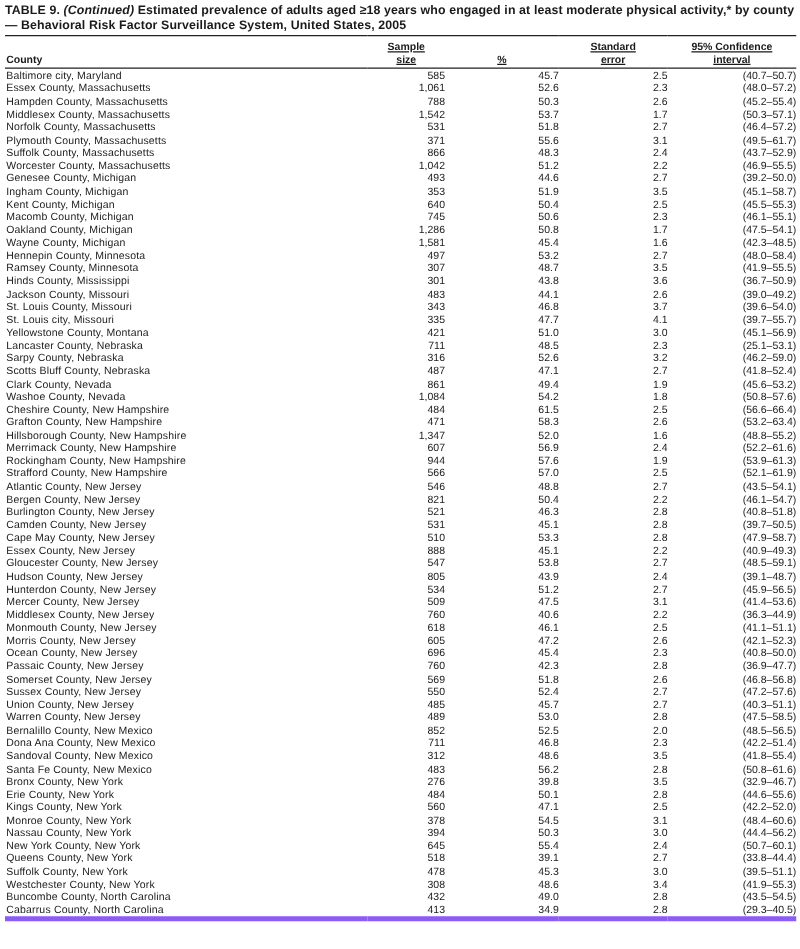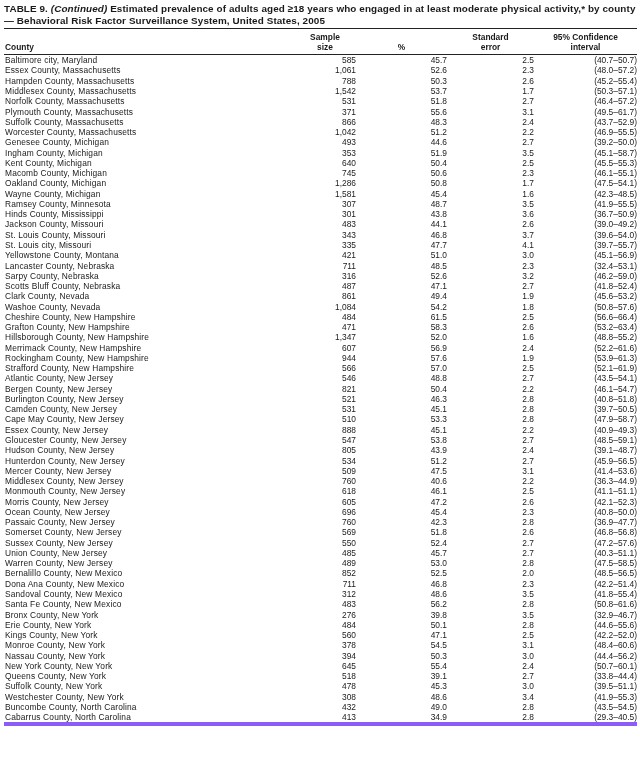--- a/index.html
+++ b/index.html
@@ -49,20 +49,21 @@
     vertical-align: bottom;
     padding: 3px 0 2px 0;
     white-space: nowrap;
     overflow: visible;
   }
   th.county-h {
     text-align: left;
     padding-left: 1px;
   }
   th.num-h {
+    text-decoration: underline;
   }
   td {
     font-size: 8.4px;
     line-height: 10.26px;
     white-space: nowrap;
     overflow: visible;
     padding: 0;
   }
   td.county {
     text-align: left;
@@ -209,20 +210,27 @@
           <td class="num">(47.5–54.1)</td>
         </tr>
         <tr>
           <td class="county">Wayne County, Michigan</td>
           <td class="num">1,581</td>
           <td class="num">45.4</td>
           <td class="num">1.6</td>
           <td class="num">(42.3–48.5)</td>
         </tr>
         <tr>
+          <td class="county">Hennepin County, Minnesota</td>
+          <td class="num">497</td>
+          <td class="num">53.2</td>
+          <td class="num">2.7</td>
+          <td class="num">(48.0–58.4)</td>
+        </tr>
+        <tr>
           <td class="county">Ramsey County, Minnesota</td>
           <td class="num">307</td>
           <td class="num">48.7</td>
           <td class="num">3.5</td>
           <td class="num">(41.9–55.5)</td>
         </tr>
         <tr>
           <td class="county">Hinds County, Mississippi</td>
           <td class="num">301</td>
           <td class="num">43.8</td>
@@ -255,21 +263,21 @@
           <td class="num">421</td>
           <td class="num">51.0</td>
           <td class="num">3.0</td>
           <td class="num">(45.1–56.9)</td>
         </tr>
         <tr>
           <td class="county">Lancaster County, Nebraska</td>
           <td class="num">711</td>
           <td class="num">48.5</td>
           <td class="num">2.3</td>
-          <td class="num">(32.4–53.1)</td>
+          <td class="num">(25.1–53.1)</td>
         </tr>
         <tr>
           <td class="county">Sarpy County, Nebraska</td>
           <td class="num">316</td>
           <td class="num">52.6</td>
           <td class="num">3.2</td>
           <td class="num">(46.2–59.0)</td>
         </tr>
         <tr>
           <td class="county">Scotts Bluff County, Nebraska</td>

